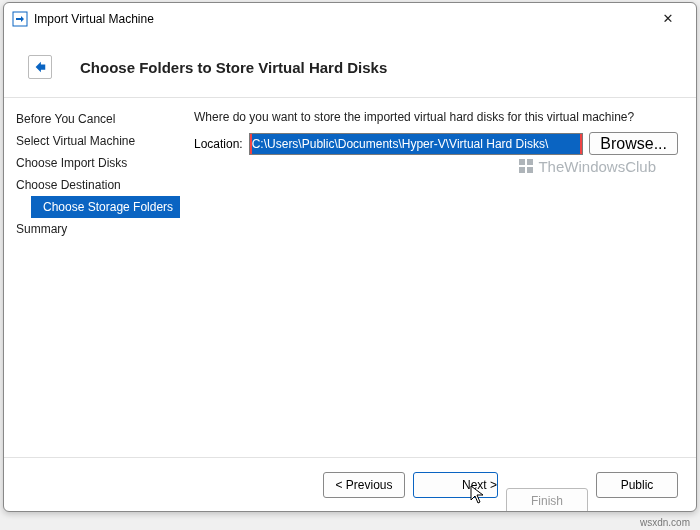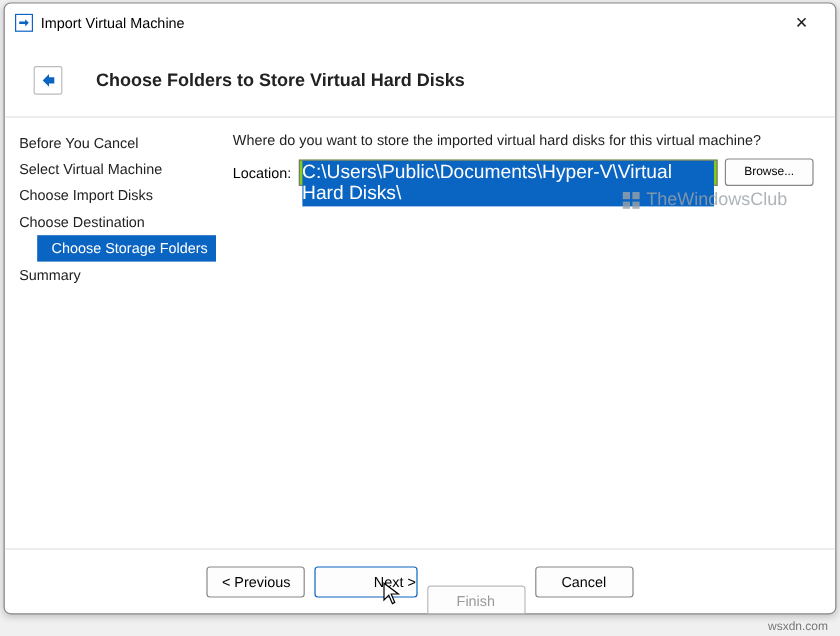--- a/index.html
+++ b/index.html
@@ -14,26 +14,26 @@
     .header-title { font-size: 15px; font-weight: 700; color: #222; }
     .divider { height: 1px; background: #e2e2e2; margin: 0 0 0 0; }
     .body { flex: 1; display: flex; overflow: hidden; }
     .sidebar { width: 176px; padding: 10px 0; }
     .side-item { font-size: 12px; color: #222; padding: 4px 12px; cursor: default; white-space: nowrap; }
     .side-item.selected { background: #0a64c2; color: #fff; margin-left: 27px; }
     .main { flex: 1; padding: 12px 18px 0 14px; position: relative; }
     .prompt { font-size: 12px; color: #222; margin-bottom: 8px; }
     .loc-row { display: flex; align-items: center; gap: 6px; }
     .loc-label { font-size: 12px; }
-    .loc-input { flex: 1; height: 22px; border: 1px solid #7a7a7a; padding: 0 2px; font-size: 16px; background:#84cc16; }
+    .loc-input { flex: 1; height: 22px; border: 1px solid #7a7a7a; padding: 0 2px; font-size: 12px; background:#ef4444; }
     .loc-input .highlight { background: #0a64c2; color: #fff; padding: 1px 0; display:inline-block; line-height:18px; width:100%;}
-    .browse-btn { height: 23px; min-width: 74px; border: 1px solid #888; background: #fdfdfd; font-size: 10px; border-radius: 3px; padding: 0 10px; cursor: default;}
-    .watermark { position: absolute; top: 60px; right: 40px; font-size: 15px; color: #9aa2a8; display: flex; align-items: flex-end; gap: 4px; opacity:0.8;}
+    .browse-btn { height: 23px; min-width: 74px; border: 1px solid #888; background: #fdfdfd; font-size: 16px; border-radius: 3px; padding: 0 10px; cursor: default;}
+    .watermark { position: absolute; top: 60px; right: 40px; font-size: 15px; color: #9aa2a8; display: flex; align-items: flex-start; gap: 4px; opacity:0.8;}
     .watermark svg { width:16px; height:16px;}
-    .footer { height: 54px; border-top: 1px solid #e2e2e2; display: flex; align-items: center; justify-content: center; padding: 0 18px; gap: 8px; }
+    .footer { height: 54px; border-top: 1px solid #e2e2e2; display: flex; align-items: center; justify-content: flex-end; padding: 0 18px; gap: 8px; }
     .btn { height: 26px; min-width: 82px; border: 1px solid #888; background: #fdfdfd; font-size: 12px; border-radius: 3px; cursor: default; display:flex;align-items:center;justify-content:center;gap:2px;}
     .btn.primary { border: 1.5px solid #0a64c2; }
     .btn.disabled { color: #999; border-color: #bbb; margin-top: 32px; }
     .cursor { position:absolute; width:16px; height:20px; pointer-events:none;}
     .attrib { position:absolute; bottom:2px; right:10px; font-size:10px; color:#777;}
   </style>
 </head>
 <body>
 
 <div class="window">
@@ -88,16 +88,16 @@
       </div>
     </div>
   </div>
 
   <div class="footer">
     <button class="btn">&lt; Previous</button>
     <button class="btn primary" style="position:relative;padding-left:48px;">Next &gt;<span class="cursor" style="position:absolute;left:56px;top:12px;"><svg width="16" height="20" viewBox="0 0 16 20">
             <path d="M1 1 L1 15 L5 11 L8 18 L10 17 L7 10 L13 10 Z" fill="#fff" stroke="#000" stroke-width="1"></path>
           </svg></span></button>
     <button class="btn disabled">Finish</button>
-    <button class="btn">Cancel</button>
+    <button class="btn">Public</button>
   </div>
 </div>
 <div class="attrib">wsxdn.com</div>
 
 </body></html>

